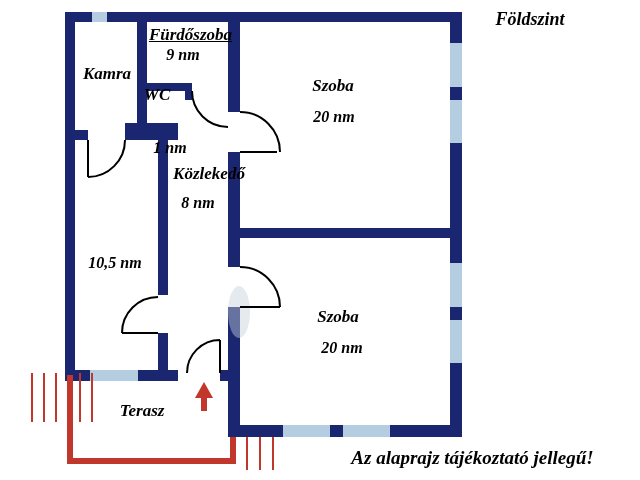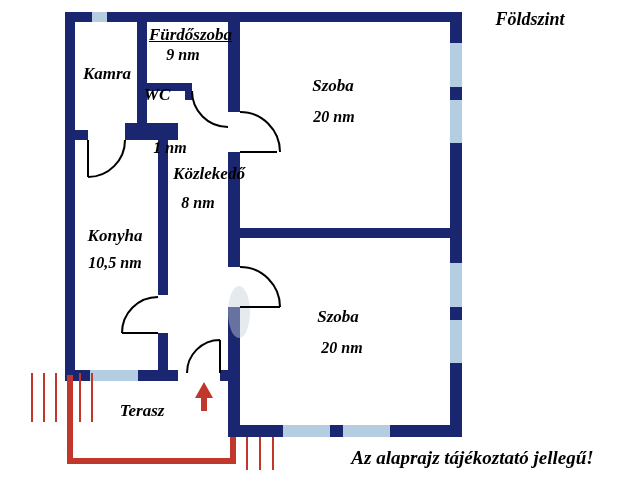--- a/index.html
+++ b/index.html
@@ -111,21 +111,20 @@
 
   <div class="label" style="left:140px;top:86px;width:34px;">WC</div>
   <div class="label area" style="left:147px;top:106px;width:46px;margin-top:33px;">1 nm</div>
 
   <div class="label" style="left:303px;top:77px;width:60px;">Szoba</div>
   <div class="label area" style="left:302px;top:108px;width:64px;text-align:center;">20 nm</div>
 
   <div class="label" style="left:166px;top:165px;width:86px;">Közlekedő</div>
   <div class="label area" style="left:172px;top:194px;width:52px;">8 nm</div>
 
-  <div class="label" style="left:80px;top:227px;width:70px;">Konyha</div>
   <div class="label area" style="left:78px;top:254px;width:74px;font-style:italic;">10,5 nm</div>
 
   <div class="label" style="left:308px;top:308px;width:60px;">Szoba</div>
   <div class="label area" style="left:310px;top:339px;width:64px;">20 nm</div>
 
   <div class="label" style="left:107px;top:402px;width:70px;">Terasz</div>
 
   <div class="label note" style="left:330px;top:448px;width:285px;text-align:center;">Az alaprajz tájékoztató jellegű!</div>
 </div>
 

